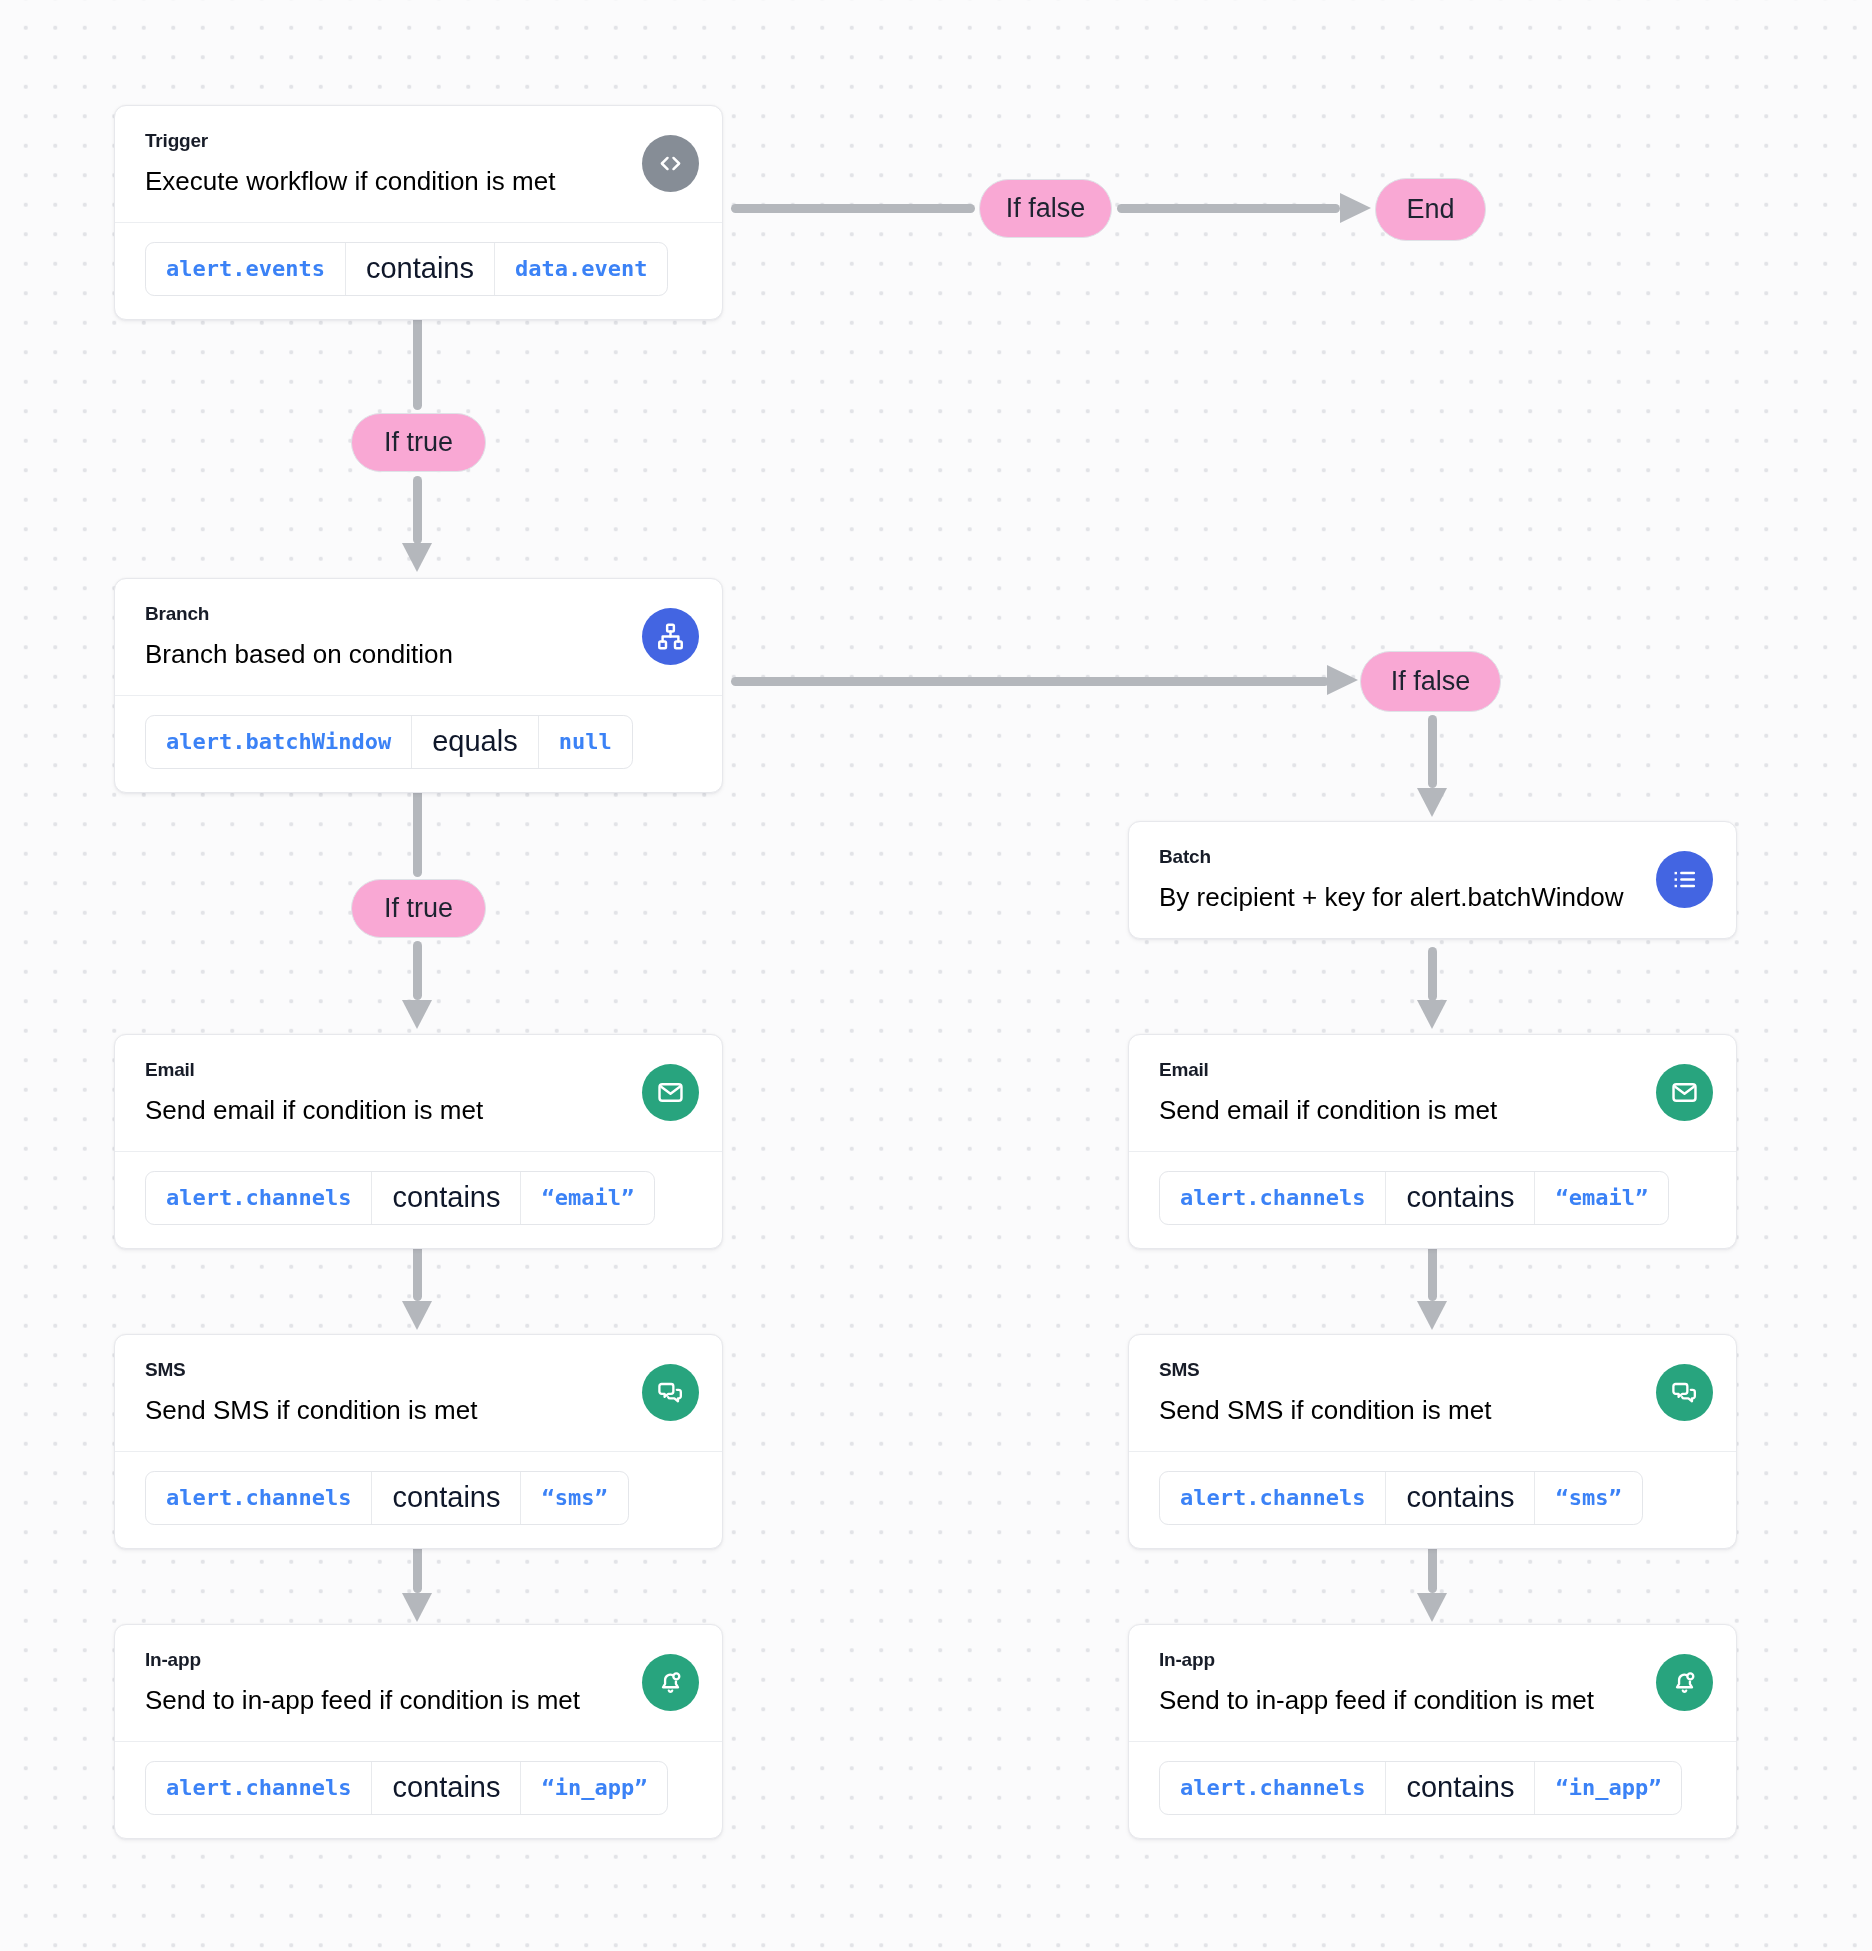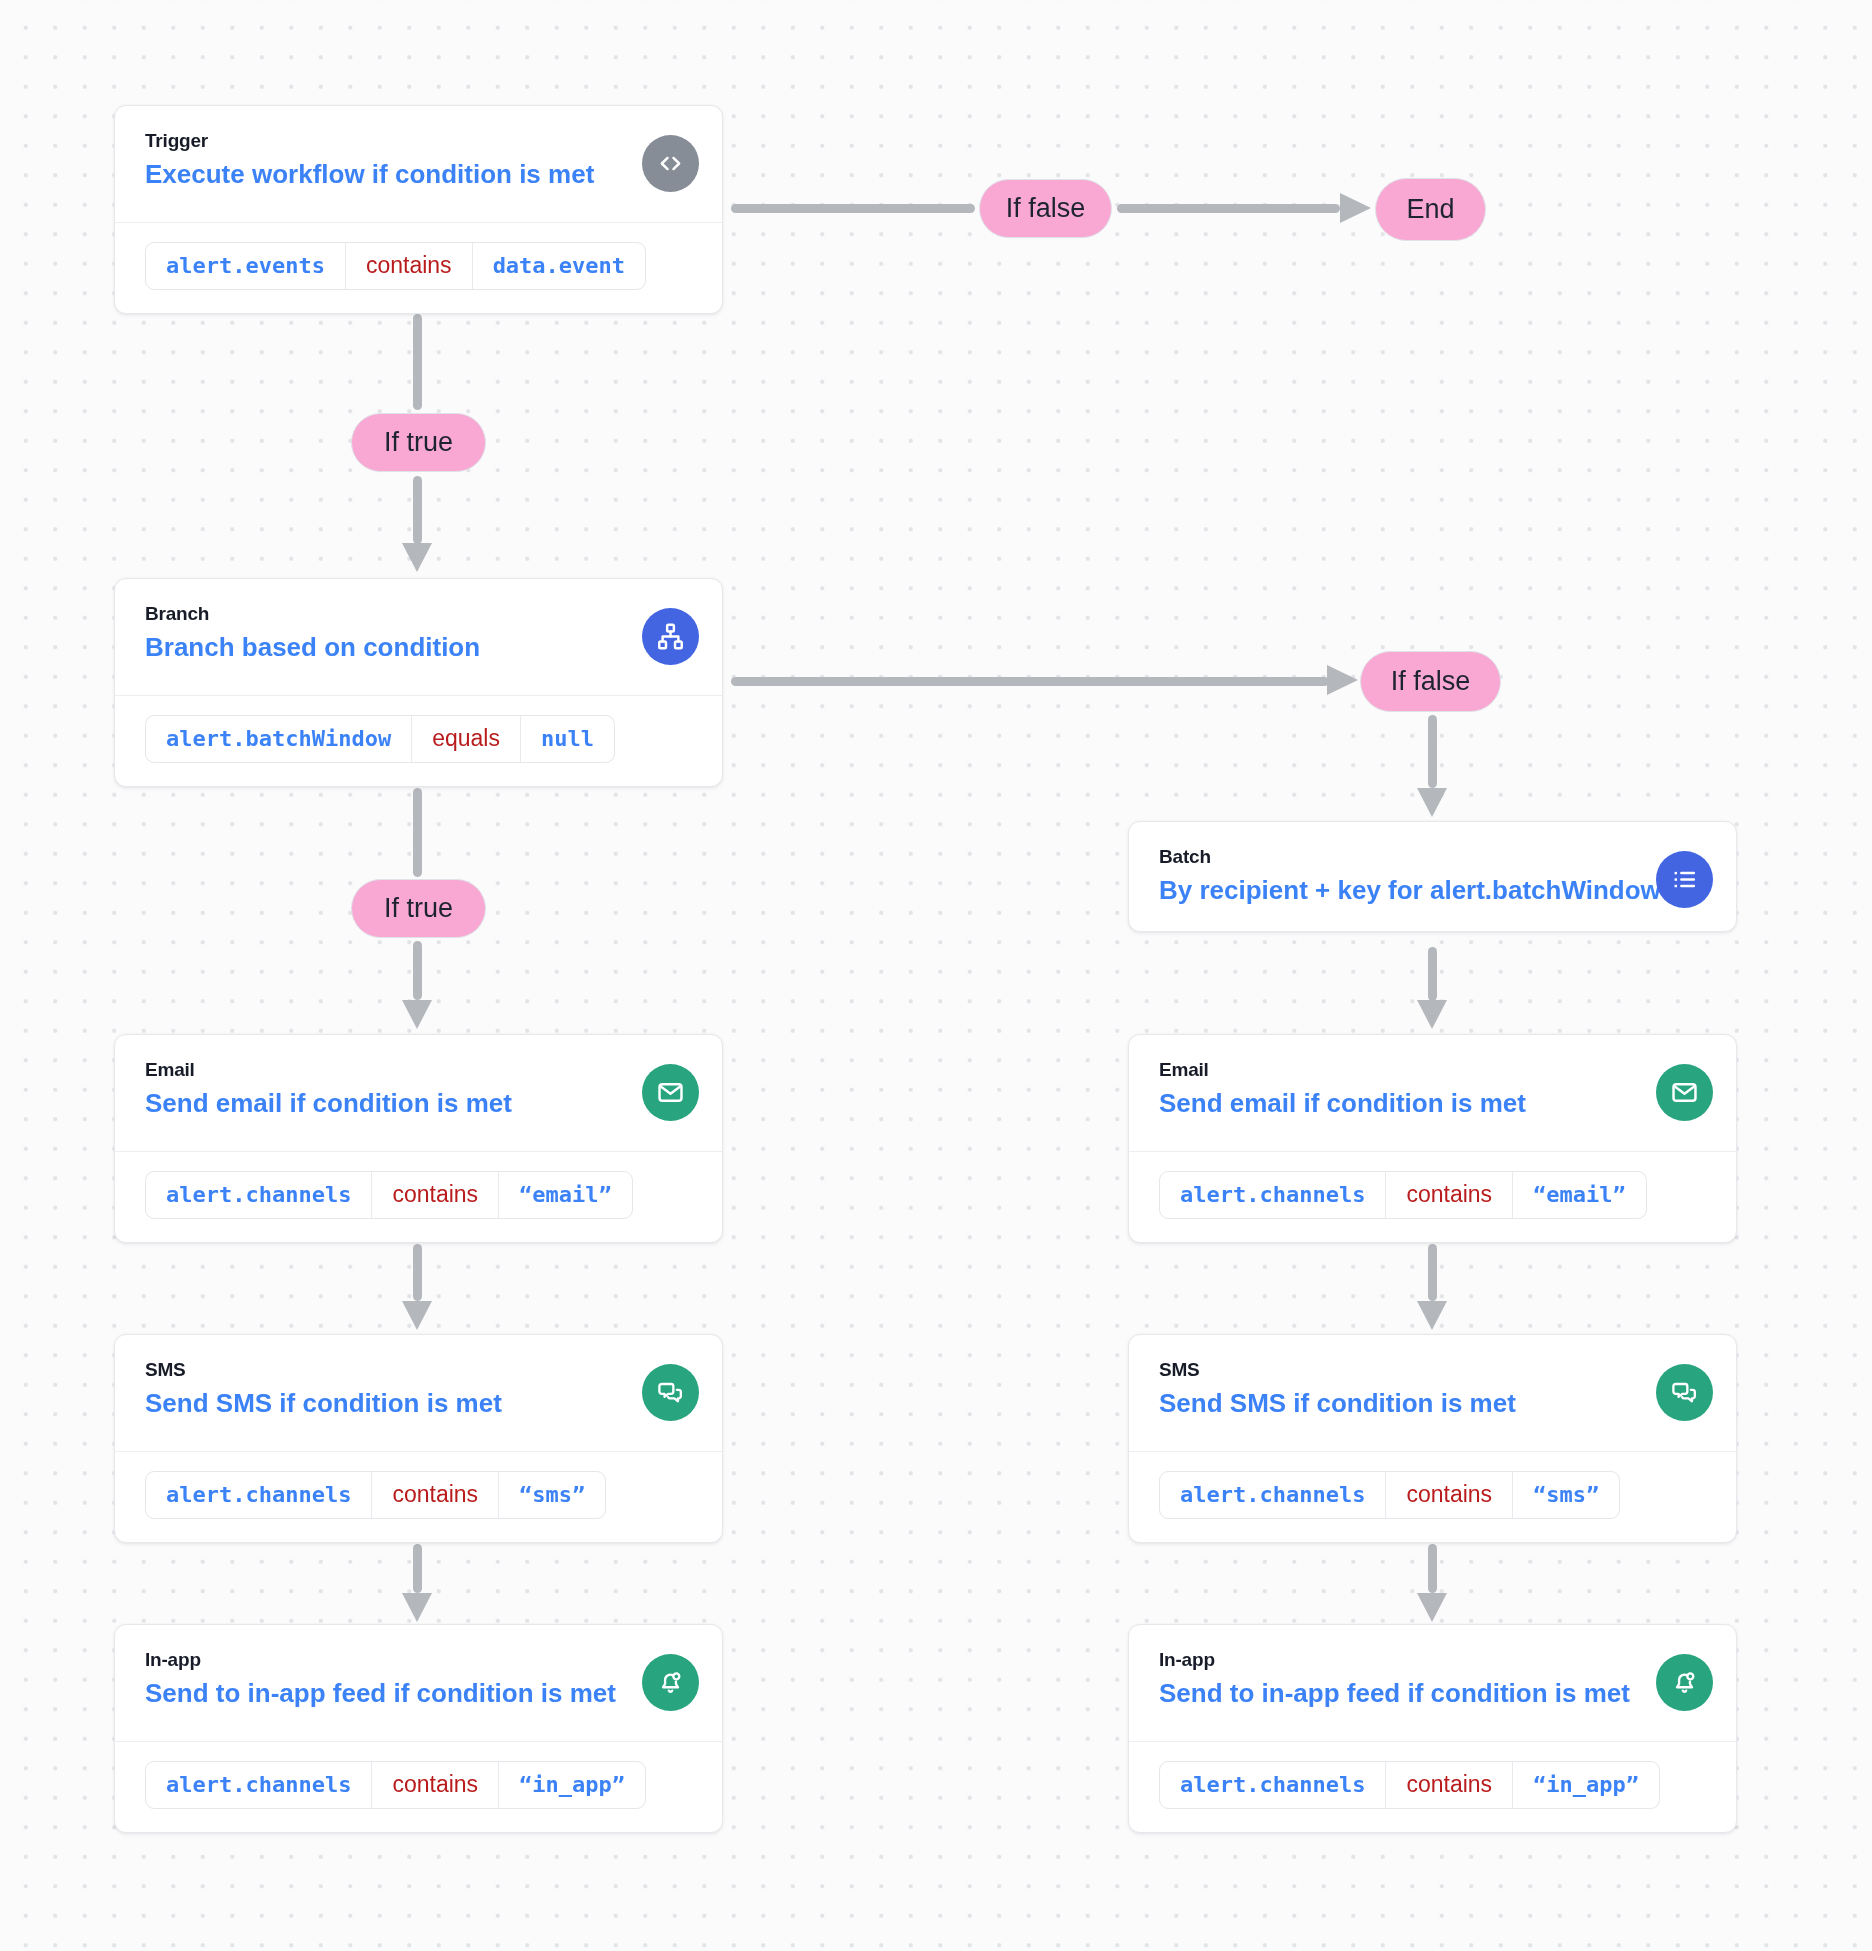--- a/index.html
+++ b/index.html
@@ -15,35 +15,35 @@
 
   
   .node{
     position:absolute;width:609px;box-sizing:border-box;
     background:#ffffff;border:1.4px solid #e7e8ec;border-radius:12px;
     box-shadow:0 1.8px 4.6px rgba(16,24,40,.05),0 0.9px 1.8px rgba(16,24,40,.04);
   }
   .node-header{position:relative;box-sizing:border-box;height:116px;padding:24px 111px 0 30px;}
   .node-batch .node-header{height:auto;padding-bottom:25px;}
   .node-title{font-size:19px;font-weight:700;color:#171c28;letter-spacing:-0.2px;line-height:1.2;}
-  .node-subtitle{font-size:26px;font-weight:700;color:#3b82f6;margin-top:5px;line-height:1.25;white-space:nowrap;}
+  .node-subtitle{font-size:26px;font-weight:400;color:#000000;margin-top:12px;line-height:1.25;white-space:nowrap;}
   .icon-circle{
     position:absolute;right:23px;top:29px;width:57px;height:57px;border-radius:50%;
     display:flex;align-items:center;justify-content:center;
   }
   .icon-circle svg{width:31px;height:31px;display:block;}
   .node-conditions{border-top:1.4px solid #eceef1;padding:19.4px 30px 23px;}
   .chip-group{
     display:inline-flex;align-items:stretch;background:#fff;
     border:1.4px solid #e4e6ea;border-radius:9.2px;overflow:hidden;
   }
   .chip{display:flex;align-items:center;padding:10px 20px;line-height:1.1;}
   .chip + .chip{border-left:1.4px solid #e8eaed;}
   .chip-mono{font-family:"DejaVu Sans Mono","Liberation Mono",monospace;font-size:22px;font-weight:700;color:#3b82f6;}
-  .chip-op{font-size:23px;color:#b91c1c;}
+  .chip-op{font-size:29px;color:#0f172a;}
 
   
   .pill{
     position:absolute;box-sizing:border-box;display:flex;align-items:center;justify-content:center;
     background:#f9a8d4;border:1.6px solid #dfe2e7;border-radius:922px;
     font-size:27px;font-weight:500;color:#1d2330;
   }
 
   
   .shaft-h{position:absolute;height:9.2px;background:#b4b7bc;border-radius:4.6px;}

